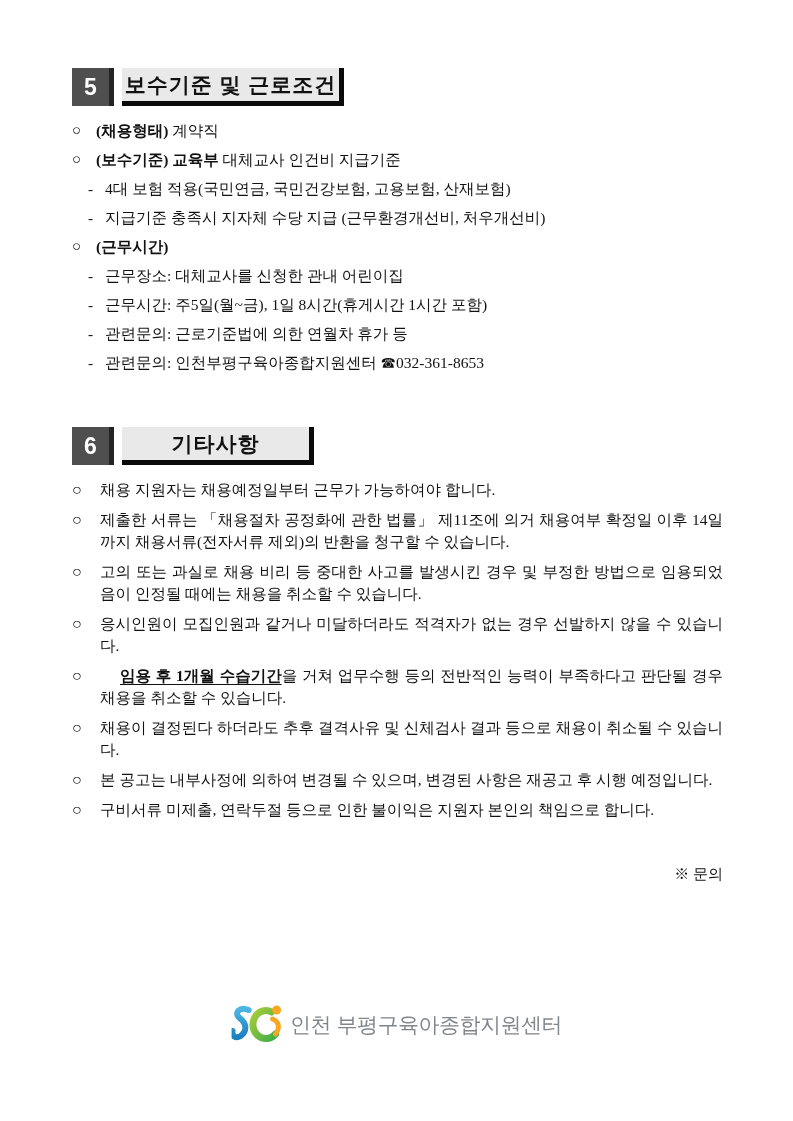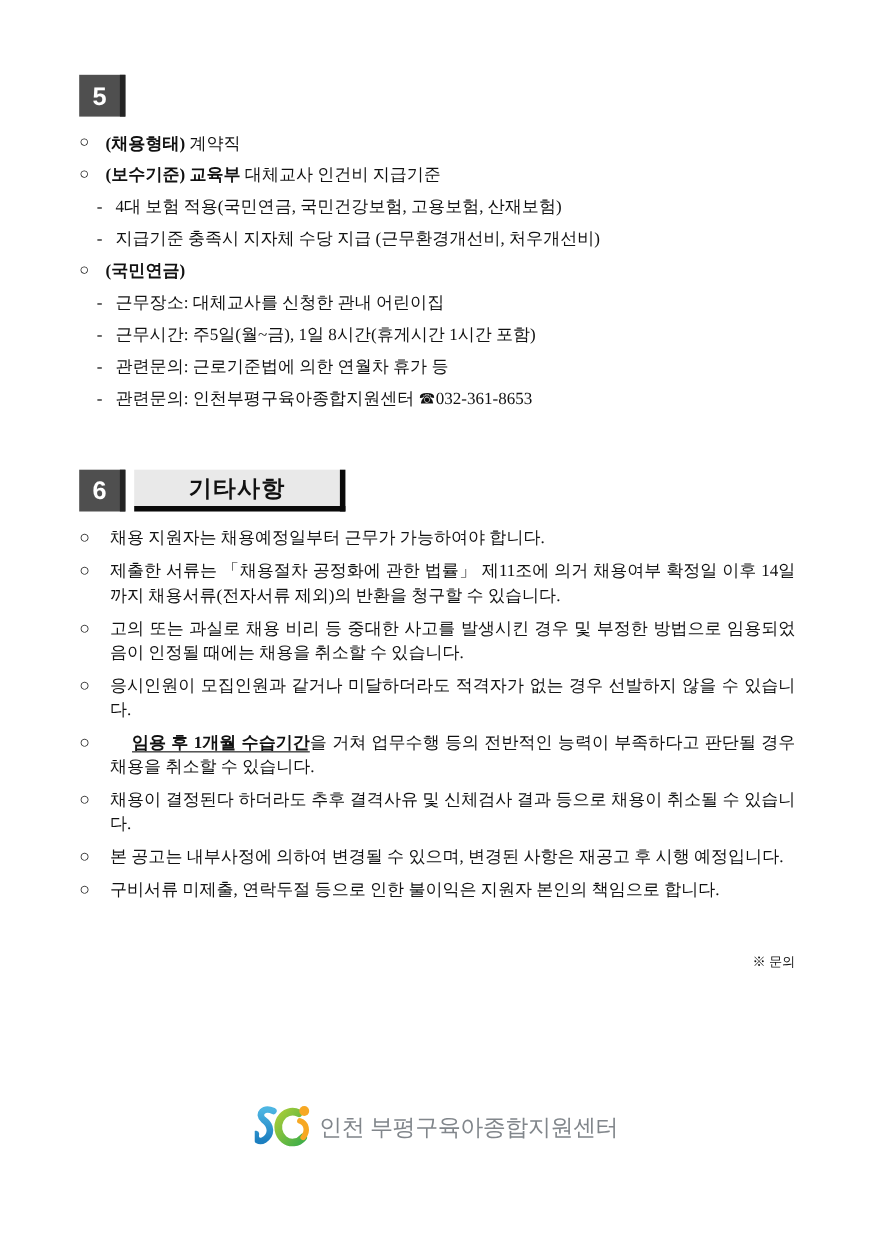--- a/index.html
+++ b/index.html
@@ -53,61 +53,62 @@
   .list5 .item.lvl2 .marker { width:17px; }
 
   .list6 .item { font-size:15.5px; line-height:22px; margin-bottom:8px; }
   .list6 .item .marker { width:28px; font-size:16px; }
   .list6 .item .itext { text-align:justify; }
 
   .b { font-weight:bold; }
   .u { text-decoration:underline; text-underline-offset:3px;margin-left:20px; }
 
   
-  .footer { margin-top:40px; text-align:right; font-size:12px; line-height:26px; }
+  .footer { margin-top:40px; text-align:right; font-size:15px; line-height:26px; }
 
   
   .logo {
     position:absolute; top:1003px; left:50%; transform:translateX(-50%);
     display:flex; align-items:center; gap:1px; white-space:nowrap;
   }
   .logo-text {
     font-family:"Liberation Sans","DejaVu Sans",sans-serif;
     font-size:21px; color:#81868b; letter-spacing:-0.5px;
   }
 </style>
 </head>
 <body>
 
 <div class="page">
 
   <div class="section sec-0">
     <div class="sec-header">
       <div class="sec-num">5</div>
+      <div class="sec-title">보수기준 및 근로조건</div>
     </div>
     <div class="list list5">
         <div class="item lvl1">
           <span class="marker">○</span>
           <span class="itext"><span class="b">(채용형태)</span><span> 계약직</span></span>
         </div>
         <div class="item lvl1">
           <span class="marker">○</span>
           <span class="itext"><span class="b">(보수기준) 교육부</span><span> 대체교사 인건비 지급기준</span></span>
         </div>
         <div class="item lvl2">
           <span class="marker">-</span>
           <span class="itext"><span>4대 보험 적용(국민연금, 국민건강보험, 고용보험, 산재보험)</span></span>
         </div>
         <div class="item lvl2">
           <span class="marker">-</span>
           <span class="itext"><span>지급기준 충족시 지자체 수당 지급 (근무환경개선비, 처우개선비)</span></span>
         </div>
         <div class="item lvl1">
           <span class="marker">○</span>
-          <span class="itext"><span class="b">(국민연금)</span></span>
+          <span class="itext"><span class="b">(근무시간)</span></span>
         </div>
         <div class="item lvl2">
           <span class="marker">-</span>
           <span class="itext"><span>근무장소: 대체교사를 신청한 관내 어린이집</span></span>
         </div>
         <div class="item lvl2">
           <span class="marker">-</span>
           <span class="itext"><span>근무시간: 주5일(월~금), 1일 8시간(휴게시간 1시간 포함)</span></span>
         </div>
         <div class="item lvl2">

